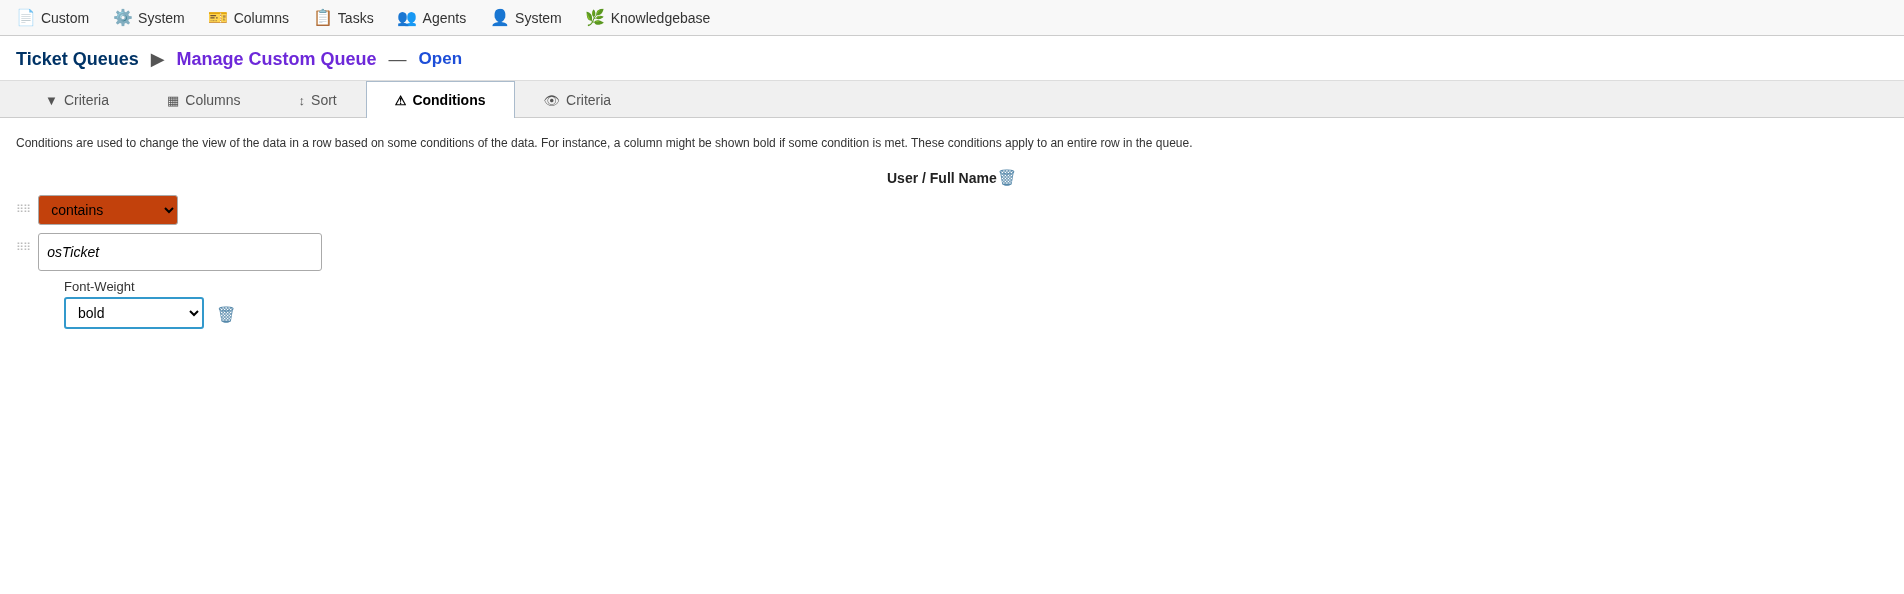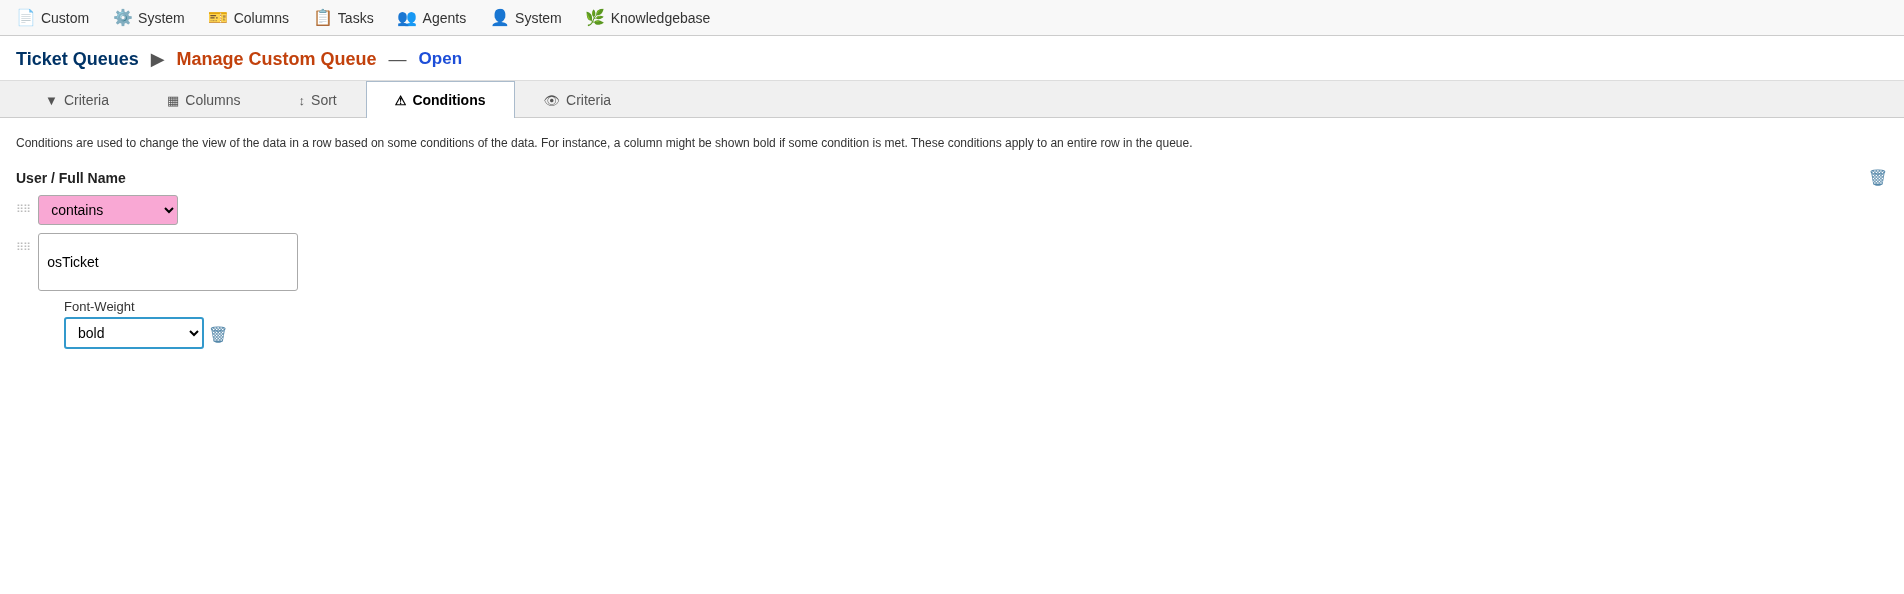--- a/index.html
+++ b/index.html
@@ -41,21 +41,21 @@
       gap: 12px;
       font-size: 18px;
       font-weight: bold;
       color: #003366;
     }
     .breadcrumb .separator {
       color: #555;
       font-weight: normal;
     }
     .breadcrumb .current-page {
-      color: #c2410c;
+      color: #6d28d9;
     }
     .breadcrumb .status {
       color: #1d4ed8;
       font-weight: bold;
       font-size: 17px;
     }
 
     
     .tabs-container {
       display: flex;
@@ -98,21 +98,21 @@
       line-height: 1.5;
       margin-bottom: 16px;
     }
 
     
     .condition-section {
       margin-bottom: 8px;
     }
     .condition-section-header {
       display: flex;
-      justify-content: space-between;
+      justify-content: center;
       align-items: center;
       margin-bottom: 8px;
     }
     .condition-section-title {
       font-weight: bold;
       font-size: 14px;
       color: #222;
     }
     .delete-icon {
       color: #5588aa;
@@ -132,33 +132,34 @@
       color: #999;
       font-size: 12px;
       margin-top: 8px;
       cursor: grab;
     }
 
     .condition-select {
       padding: 5px 24px 5px 8px;
       border: 1px solid #aaa;
       border-radius: 3px;
-      background: #f9a8d4;
+      background: #c2410c;
       font-size: 14px;
       appearance: auto;
       cursor: pointer;
       min-width: 140px;
     }
 
     .condition-input {
-      padding: 20px 8px;
+      padding: 10px 8px;
       border: 1px solid #aaa;
       border-radius: 3px;
       font-size: 14px;
-      width: 260px;
+      width: 284px;
+      font-style: italic;
     }
 
     
     .effect-section {
       margin-left: 48px;
       margin-top: 4px;
       position: relative;
     }
     .effect-row {
       display: flex;
@@ -285,21 +286,21 @@
 
     <div class="condition-row">
       <span class="tree-dots drag-handle">⠿⠿</span>
       <input class="condition-input" type="text" value="osTicket" style="">
     </div>
 
     <div class="effect-section">
       <div class="effect-row">
         <div class="effect-group">
           <span class="effect-label">Font-Weight</span>
-          <div style="display:flex; align-items:center; gap:4px;justify-content:center;">
+          <div style="display:flex; align-items:center; gap:12px;justify-content:center;">
             <select class="effect-select">
               <option>bold</option>
               <option>normal</option>
               <option>italic</option>
             </select>
             <span class="delete-icon" style="margin-top:2px;">🗑</span>
           </div>
         </div>
       </div>
     </div>

